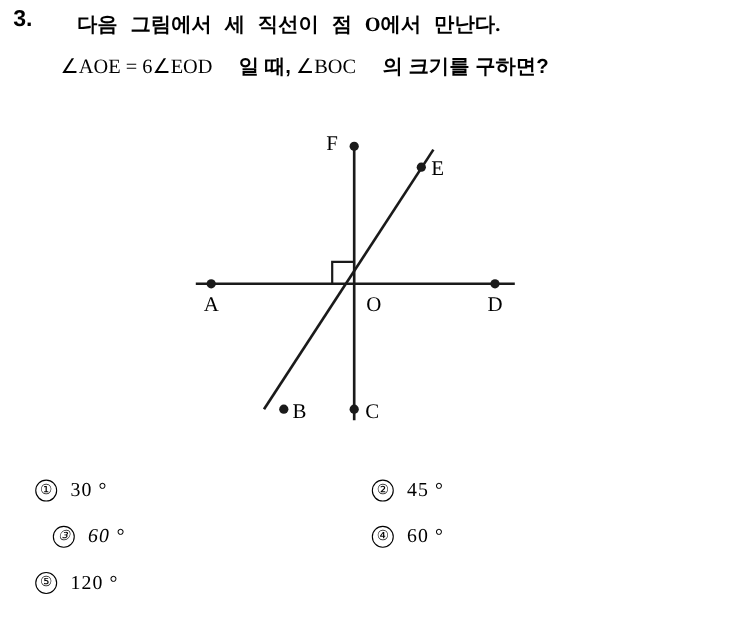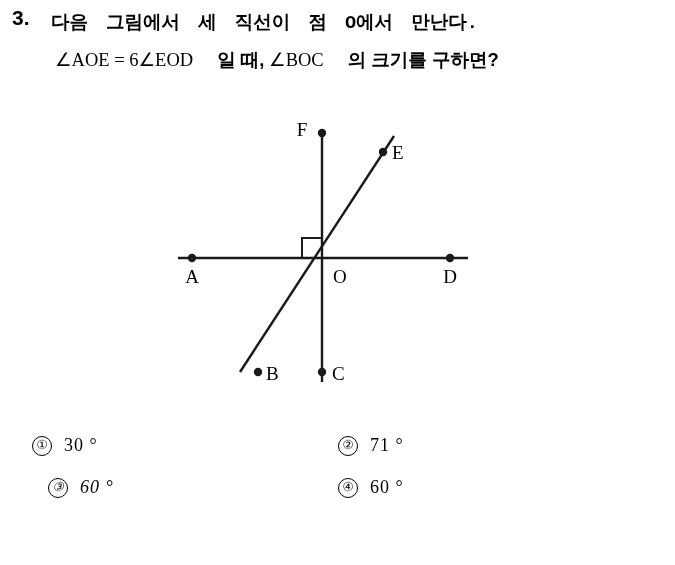--- a/index.html
+++ b/index.html
@@ -25,23 +25,23 @@
     position: absolute;
     left: 12px;
     top: 6px;
     font-family: "Liberation Sans", sans-serif;
     font-weight: bold;
     font-size: 21px;
     letter-spacing: 0px;
   }
   .q-line1 {
     position: absolute;
-    left: 51px;
+    left: 70px;
     top: 9px;
-    font-family: Liberation Mono, monospace;
+    font-family: Liberation Serif, serif;
     font-weight: bold;
     font-size: 18.5px;
     white-space: nowrap;
     word-spacing: 7px;
   }
   .q-line2 {
     position: absolute;
     left: 55px;
     top: 47px;
     font-size: 18.5px;
@@ -145,23 +145,26 @@
       <text class="lbl" x="266" y="280">B</text>
       <text class="lbl" x="332" y="280">C</text>
     </svg>
   </div>
 
   <div class="choices">
     <div class="choice c1">
       <span class="circ">①</span><span class="deg">30 °</span>
     </div>
     <div class="choice c2">
-      <span class="circ">②</span><span class="deg">71 °</span>
+      <span class="circ">②</span><span class="deg">45 °</span>
     </div>
     <div class="choice c3">
       <span class="circ">③</span><span class="deg">60 °</span>
     </div>
     <div class="choice c4">
       <span class="circ">④</span><span class="deg">60 °</span>
     </div>
+    <div class="choice c5">
+      <span class="circ">⑤</span><span class="deg">120 °</span>
+    </div>
   </div>
 
 </div>
 
 </body></html>

